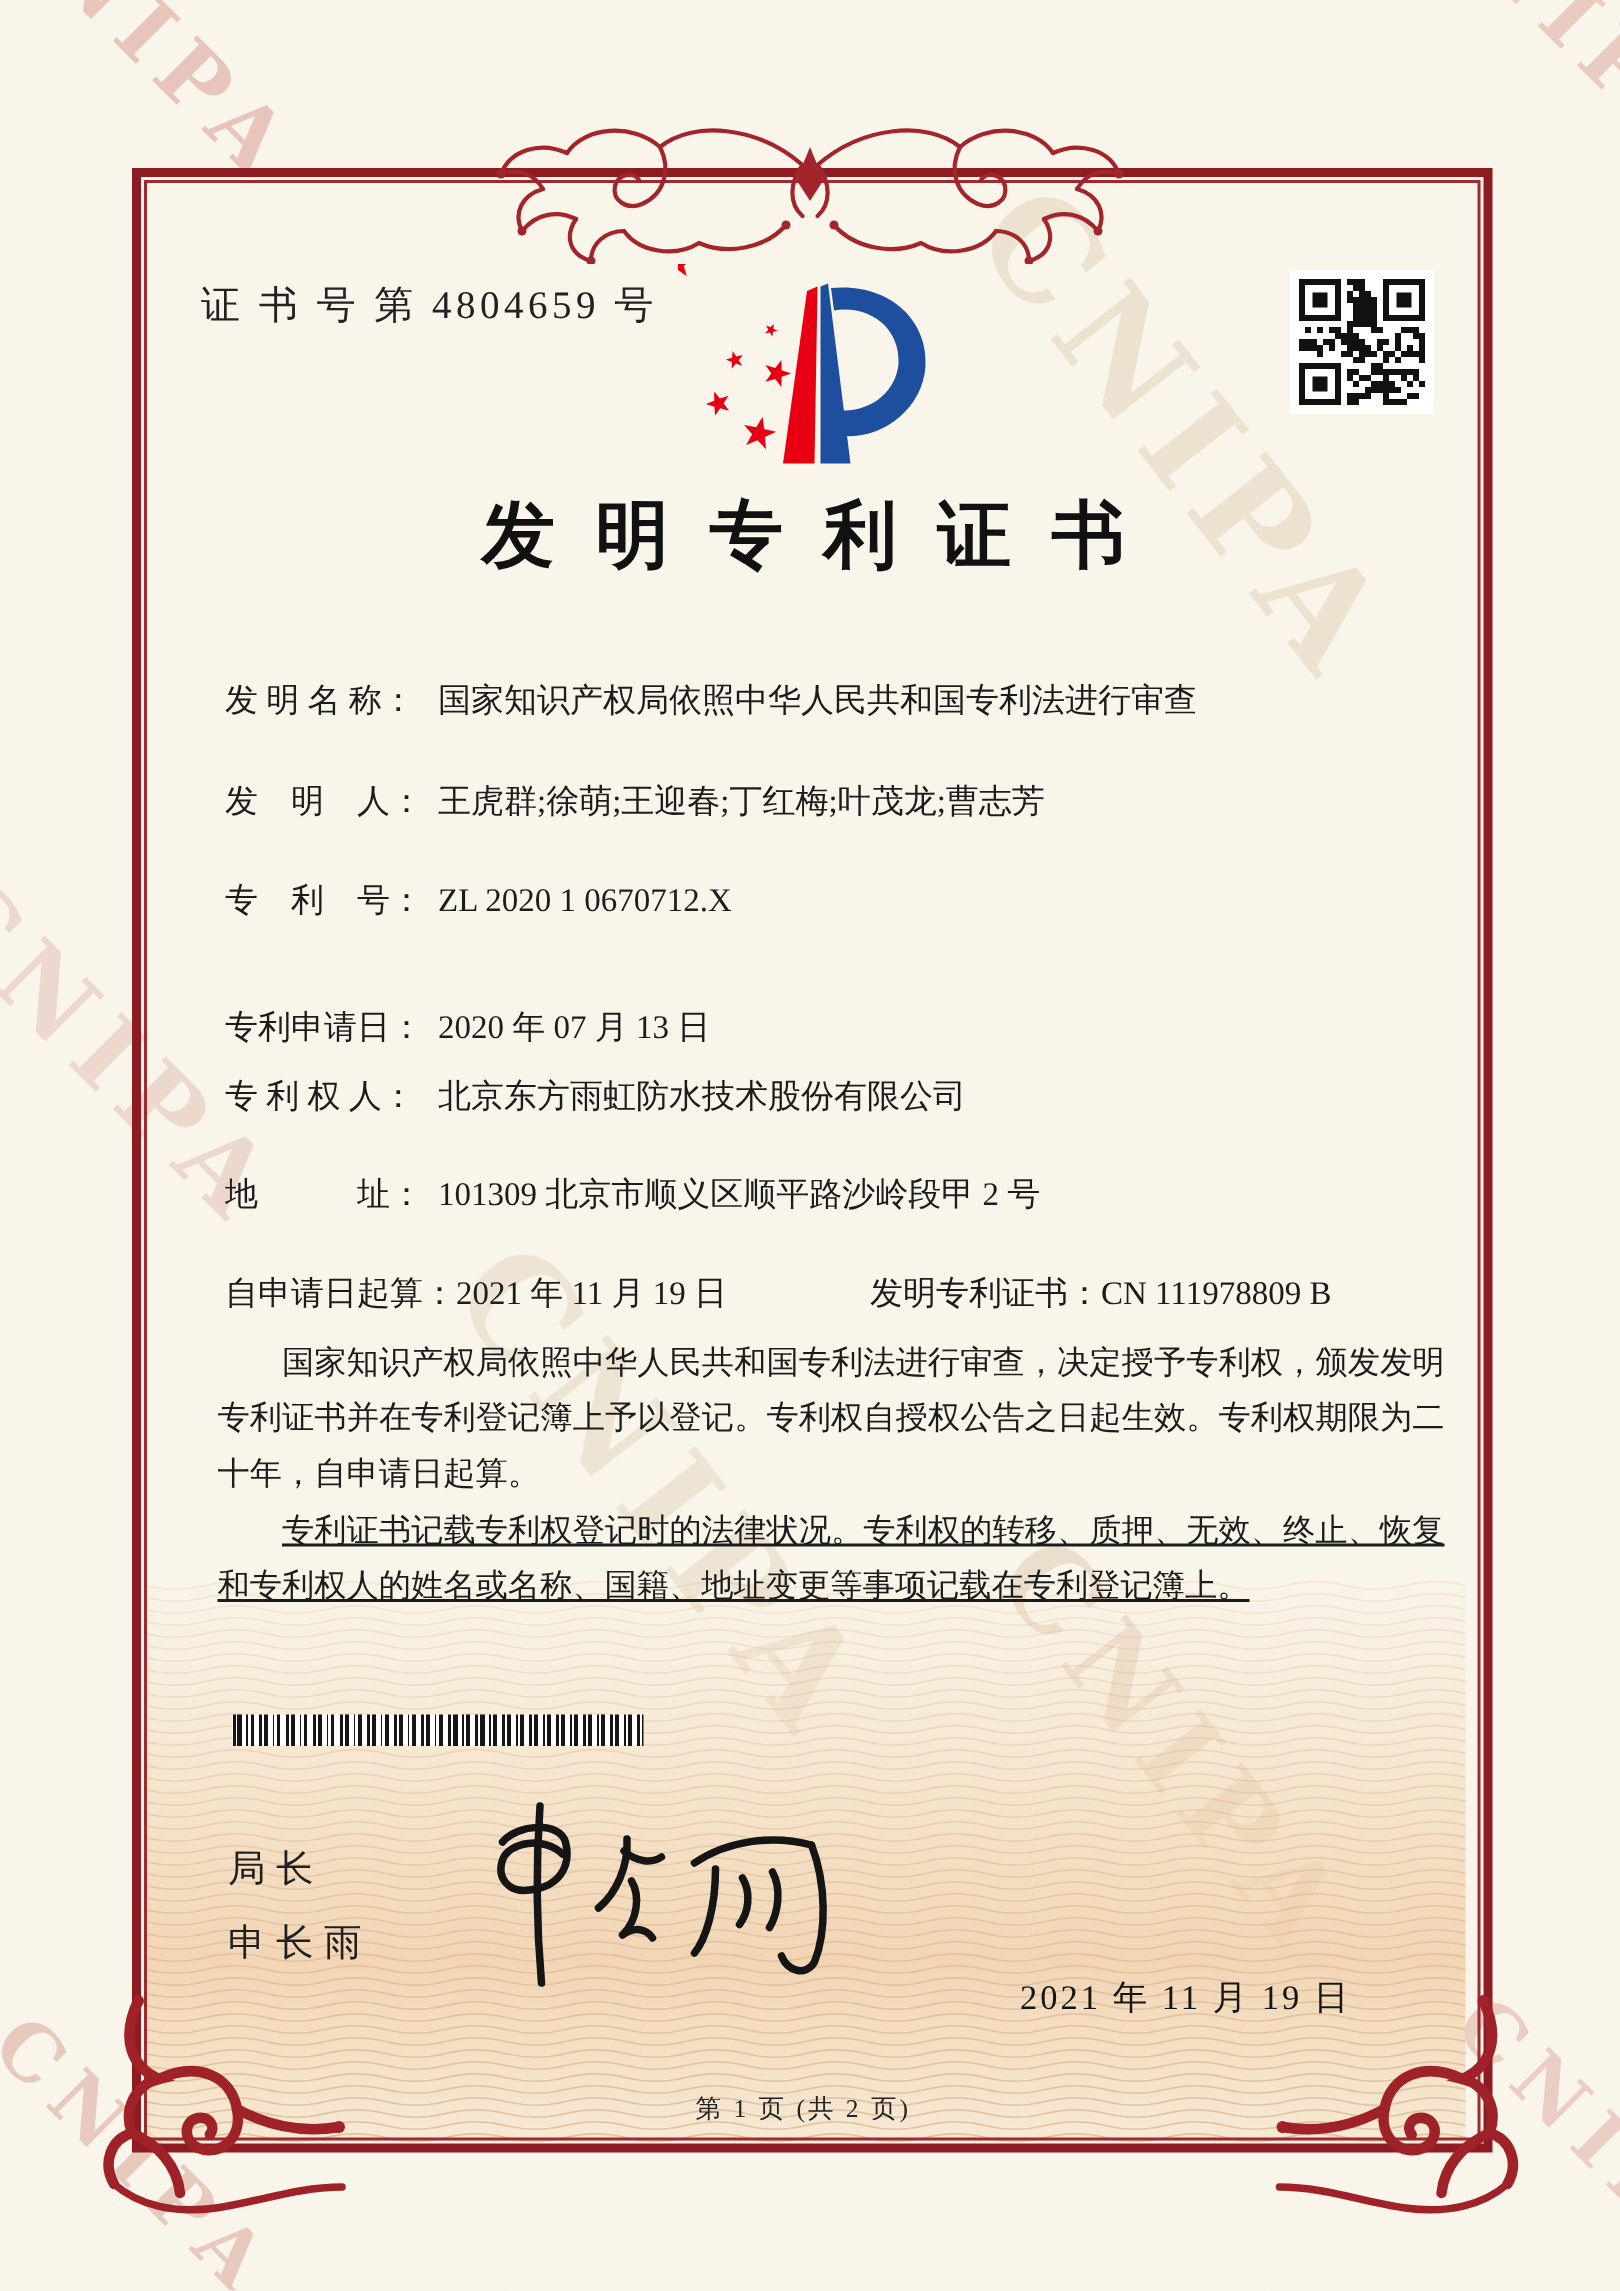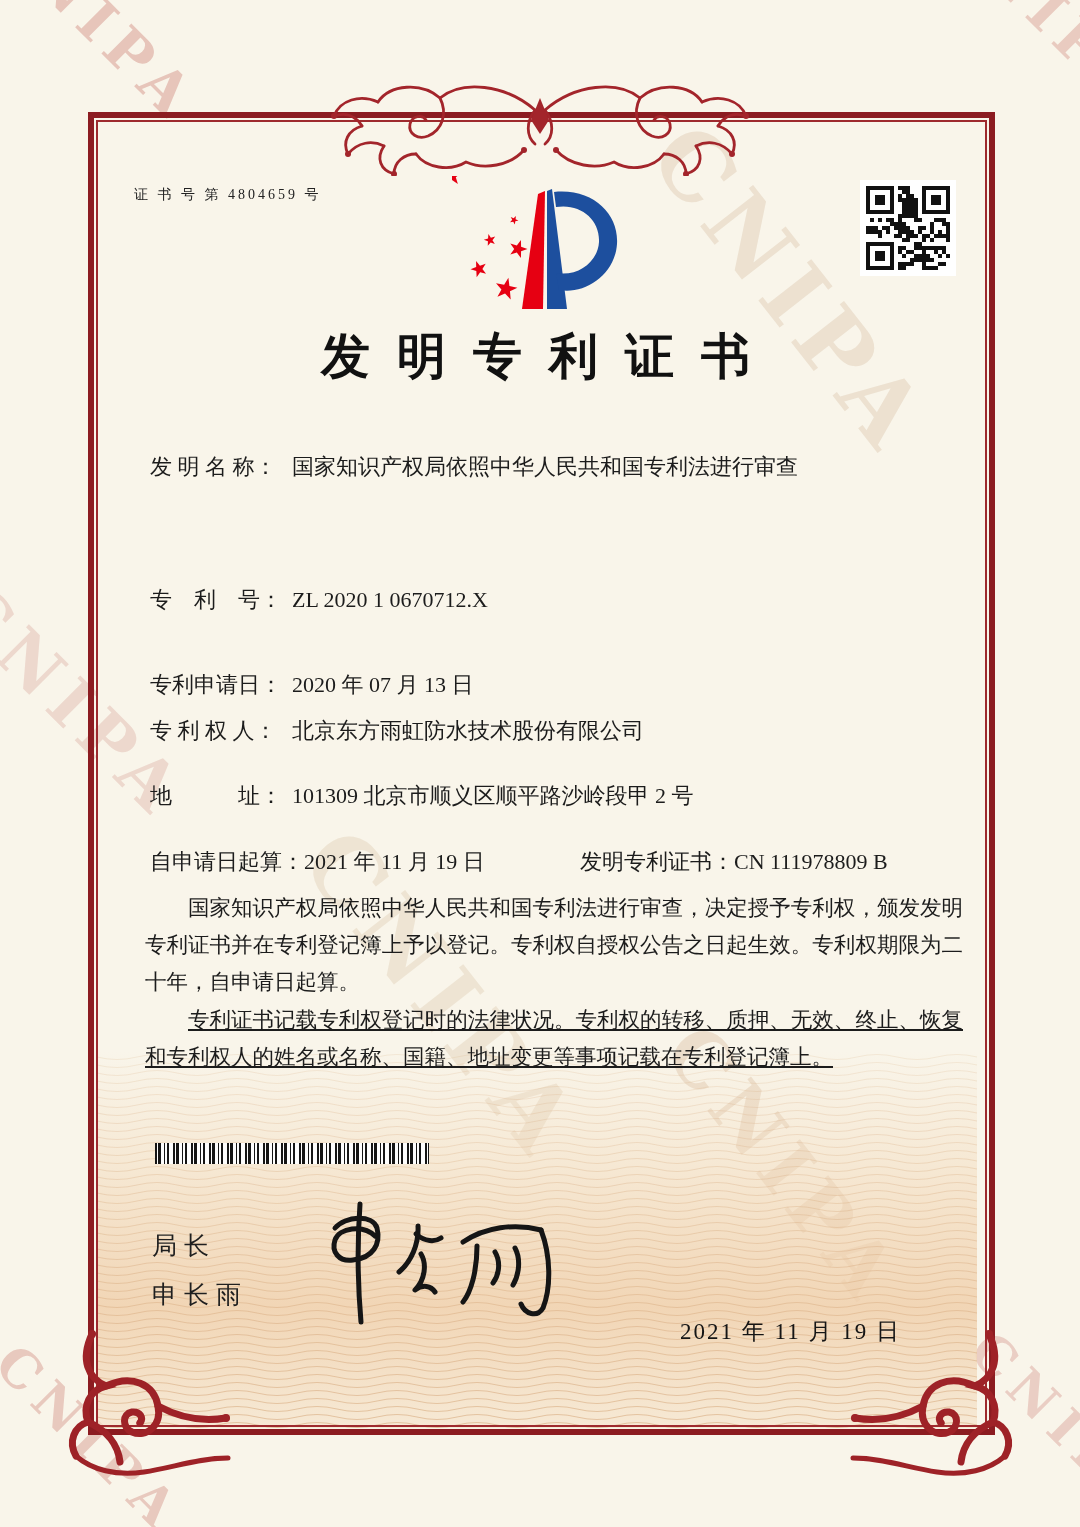--- a/index.html
+++ b/index.html
@@ -16,21 +16,21 @@
   .frame-inner{position:absolute;inset:2px;border:2px solid #9e2a2e;}
 
   
   .peach{position:absolute;left:97px;top:1052px;width:880px;height:376px;z-index:1;
       background:linear-gradient(180deg,rgba(246,231,208,0) 0%,rgba(243,219,188,.45) 28%,
                  rgba(240,208,172,.85) 68%,rgba(245,227,202,.65) 100%);}
   .peach svg{position:absolute;inset:0;}
 
   .ornament{position:absolute;z-index:3;}
 
-  .cert-no{position:absolute;left:134px;top:186px;font-size:14px;letter-spacing:3px;color:#222;z-index:2;}
+  .cert-no{position:absolute;left:134px;top:186px;font-size:26px;letter-spacing:3px;color:#222;z-index:2;}
   .logo{position:absolute;left:452px;top:176px;z-index:2;}
   .qr{position:absolute;left:860px;top:180px;width:96px;height:96px;background:#fff;z-index:2;}
   #qr-grid{position:absolute;left:6px;top:6px;width:84px;height:84px;}
   #qr-grid i{position:absolute;width:4px;height:4px;background:#111;}
   .finder{position:absolute;width:28px;height:28px;background:#111;}
   .finder::before{content:"";position:absolute;inset:4px;background:#fff;}
   .finder::after{content:"";position:absolute;inset:9px;background:#111;}
   .f-tl{left:6px;top:6px}.f-tr{right:6px;top:6px}.f-bl{left:6px;bottom:6px}
 
   .title{position:absolute;left:88px;top:324px;width:895px;text-align:center;font-size:49px;
@@ -317,20 +317,23 @@
     <div class="finder f-tl"></div>
     <div class="finder f-tr"></div>
     <div class="finder f-bl"></div>
   </div>
 
   <div class="title">发明专利证书</div>
 
   <div class="row" style="top:452px">
     <span class="lab">发 明 名 称：</span><span>国家知识产权局依照中华人民共和国专利法进行审查</span>
   </div>
+  <div class="row" style="top:519px">
+    <span class="lab">发　明　人：</span><span>王虎群;徐萌;王迎春;丁红梅;叶茂龙;曹志芳</span>
+  </div>
   <div class="row" style="top:585px">
     <span class="lab">专　利　号：</span><span>ZL 2020 1 0670712.X</span>
   </div>
   <div class="row" style="top:670px">
     <span class="lab">专利申请日：</span><span>2020 年 07 月 13 日</span>
   </div>
   <div class="row" style="top:716px">
     <span class="lab">专 利 权 人：</span><span>北京东方雨虹防水技术股份有限公司</span>
   </div>
   <div class="row" style="top:781px">
@@ -363,14 +366,15 @@
       <path d="M106,58 C112,68 110,84 100,94 C108,88 116,90 120,96"></path>
       <path d="M148,46 C170,31 200,27 226,34"></path>
       <path d="M226,34 C236,60 236,92 228,112 C222,122 210,118 206,108"></path>
       <path d="M162,50 C162,75 156,96 148,106"></path>
       <path d="M180,56 C186,66 184,79 178,87"></path>
       <path d="M200,52 C206,63 204,79 198,89"></path>
     </g>
   </svg>
 
   <div class="issue-date">2021 年 11 月 19 日</div>
+  <div class="page-no">第 1 页 (共 2 页)</div>
 
 </div>
 
 </body></html>

